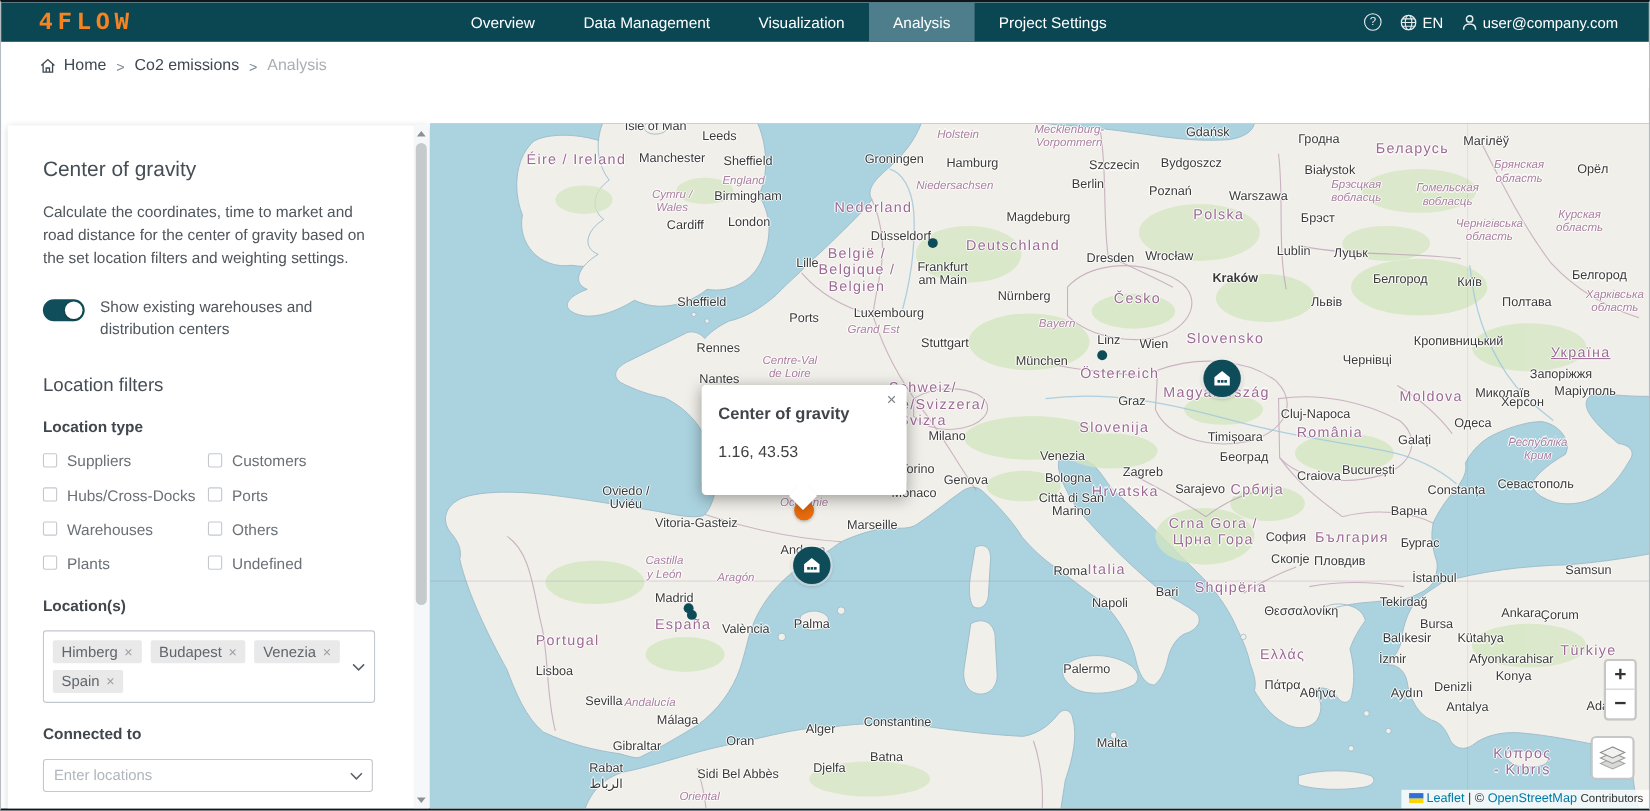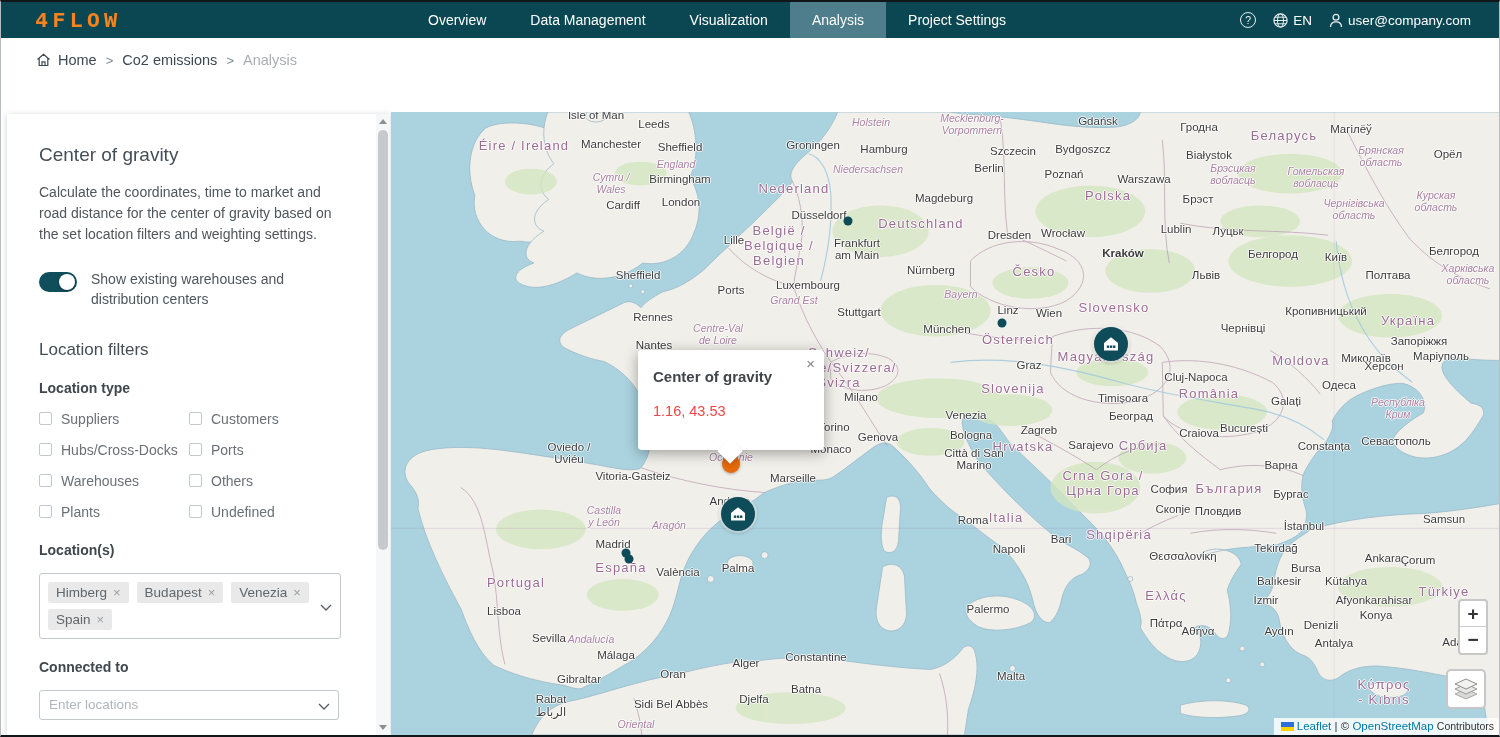--- a/index.html
+++ b/index.html
@@ -69,21 +69,21 @@
   .loc-dot { position:absolute; width:9px; height:9px; border-radius:50%; background:#0d4b58; transform:translate(-50%,-50%); }
   .wh-marker { position:absolute; width:34px; height:34px; border-radius:50%; background:#0e4c59; transform:translate(-50%,-50%);
                display:flex; align-items:center; justify-content:center; box-shadow:0 0 0 2px rgba(255,255,255,.45),0 1px 4px rgba(0,0,0,.4); cursor:pointer; }
   .cog-marker { position:absolute; width:18px; height:18px; border-radius:50%; background:#e96c0c; transform:translate(-50%,-50%); box-shadow:0 1px 3px rgba(0,0,0,.3); cursor:pointer; }
 
   
   .popup { position:absolute; left:247px; top:238px; width:186px; height:100px; background:#fff; border-radius:4px;
            box-shadow:0 3px 14px rgba(0,0,0,.35); z-index:30; }
   .popup-tail { position:absolute; left:83px; top:92px; width:18px; height:18px; background:#fff; transform:rotate(45deg); box-shadow:3px 3px 6px rgba(0,0,0,.12); }
   .popup-title { position:absolute; left:15px; top:18px; font-size:15px; font-weight:600; color:#414549; }
-  .popup-coords { position:absolute; left:15px; top:53px; font-size:14.5px; color:#ef4444; }
+  .popup-coords { position:absolute; left:15px; top:53px; font-size:14.5px; color:#404040; }
   .popup-close { position:absolute; right:9px; top:6px; font-size:15px; color:#7c8287; cursor:pointer; line-height:1; }
 
   
   .zoomctl { position:absolute; right:12px; top:487px; width:30px; background:#fff; border:2px solid rgba(0,0,0,.22); border-radius:4px; z-index:25; }
   .zbtn { width:26px; height:26px; display:flex; align-items:center; justify-content:center; font-size:19px; font-weight:700; color:#333; cursor:pointer; }
   .zbtn.first { border-bottom:1px solid #ccc; }
   .layersctl { position:absolute; right:14px; top:557px; width:40px; height:40px; background:#fff; border:2px solid rgba(0,0,0,.22); border-radius:5px; z-index:25; display:flex; align-items:center; justify-content:center; cursor:pointer; }
   .attrib { position:absolute; right:0; bottom:0; background:rgba(255,255,255,.82); padding:2px 6px 3px 7px; font-size:11.5px; color:#333; z-index:25; white-space:nowrap; }
   .attrib a { color:#0078a8; text-decoration:none; cursor:pointer; }
   .uaflag { display:inline-block; width:13px; height:9px; vertical-align:-1px; margin-right:3px; }
@@ -408,21 +408,21 @@
         <div class="mlabel ci" style="left: 1063px; top: 139px;">Белгород</div>
         <div class="mlabel ci" style="left: 617px; top: 198px;">Linz</div>
         <div class="mlabel ci" style="left: 658px; top: 201px;">Wien</div>
         <div class="mlabel co" style="left: 723px; top: 195px;">Slovensko</div>
         <div class="mlabel co" style="left: 627px; top: 227px;">Österreich</div>
         <div class="mlabel ci" style="left: 638px; top: 253px;">Graz</div>
         <div class="mlabel co" style="left: 715px; top: 244px;">Magyarország</div>
         <div class="mlabel co" style="left: 622px; top: 276px;">Slovenija</div>
         <div class="mlabel ci" style="left: 852px; top: 216px;">Чернівці</div>
         <div class="mlabel ci" style="left: 935px; top: 199px;">Кропивницький</div>
-        <div class="mlabel co" style="left: 1017px; top: 208px;">Україна</div>
+        <div class="mlabel co" style="left: 1046px; top: 208px; text-decoration: underline;">Україна</div>
         <div class="mlabel ci" style="left: 1028px; top: 229px;">Запоріжжя</div>
         <div class="mlabel ci" style="left: 975px; top: 246px;">Миколаїв</div>
         <div class="mlabel ci" style="left: 1050px; top: 244px; text-align: right;">Маріуполь</div>
         <div class="mlabel ci" style="left: 993px; top: 254px;">Херсон</div>
         <div class="mlabel ci" style="left: 948px; top: 273px;">Одеса</div>
         <div class="mlabel co" style="left: 910px; top: 248px;">Moldova</div>
         <div class="mlabel ci" style="left: 805px; top: 265px;">Cluj-Napoca</div>
         <div class="mlabel co" style="left: 818px; top: 281px;">România</div>
         <div class="mlabel ci" style="left: 732px; top: 286px;">Timișoara</div>
         <div class="mlabel ci" style="left: 895px; top: 289px;">Galați</div>

